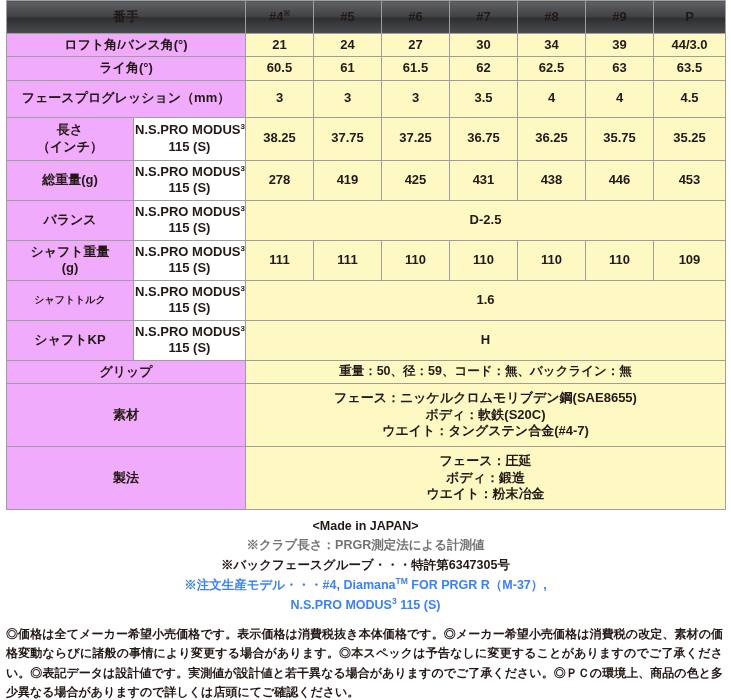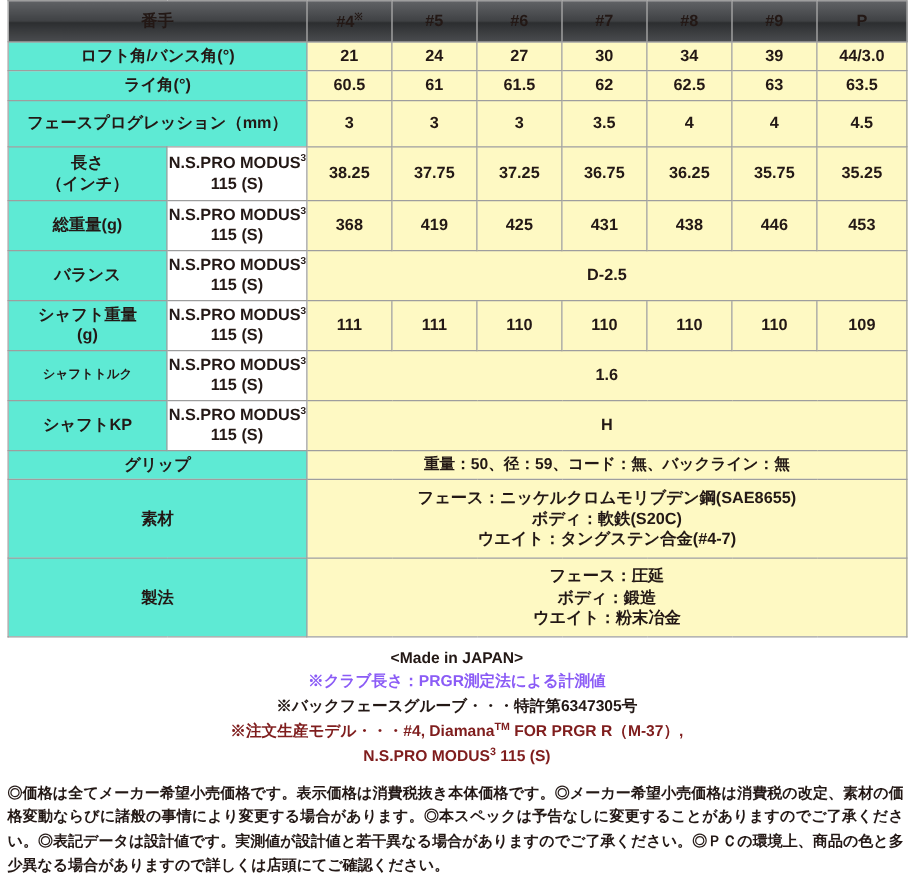--- a/index.html
+++ b/index.html
@@ -34,21 +34,21 @@
     line-height: 1.25;
     color: #231815;
   }
   .hdr {
     background: linear-gradient(180deg, #5f6164 0%, #3f4144 48%, #2c2e30 52%, #4a4c4f 100%);
     color: #ffffff;
     font-size: 13.5px;
     height: 26px;
   }
   .rowlabel {
-    background: #5eead4;
+    background: #f0abfc;
     font-size: 12.5px;
     text-align: center;
     white-space: nowrap;
   }
   .rowlabel.small {
     font-size: 13px;
   }
   .rowlabel.tiny {
     font-size: 10px;
   }
@@ -77,24 +77,24 @@
     font-size: 12.5px;
     font-weight: bold;
     line-height: 1.55;
     color: #231815;
     text-align: center;
   }
   .notes .line {
     white-space: nowrap;
   }
   .notes .blue {
-    color: #8b5cf6;
+    color: #737373;
   }
   .notes .red {
-    color: #7f1d1d;
+    color: #3b82f6;
   }
   .fineprint {
     margin-top: 9px;
     font-size: 12px;
     line-height: 1.62;
     font-weight: bold;
     color: #231815;
     text-align: justify;
     padding-right: 2px;
   }
@@ -187,21 +187,21 @@
         <td class="val">35.75</td>
         <td class="val">35.25</td>
       </tr>
 
       <tr>
         <td class="rowlabel" style="height:33px">総重量(g)</td>
         <td class="shaftcell">
           <div><span>N.S.PRO MODUS</span><span class="sup">3</span></div>
           <div>115 (S)</div>
         </td>
-        <td class="val">368</td>
+        <td class="val">278</td>
         <td class="val">419</td>
         <td class="val">425</td>
         <td class="val">431</td>
         <td class="val">438</td>
         <td class="val">446</td>
         <td class="val">453</td>
       </tr>
 
       <tr>
         <td class="rowlabel" style="height:33px">バランス</td>

